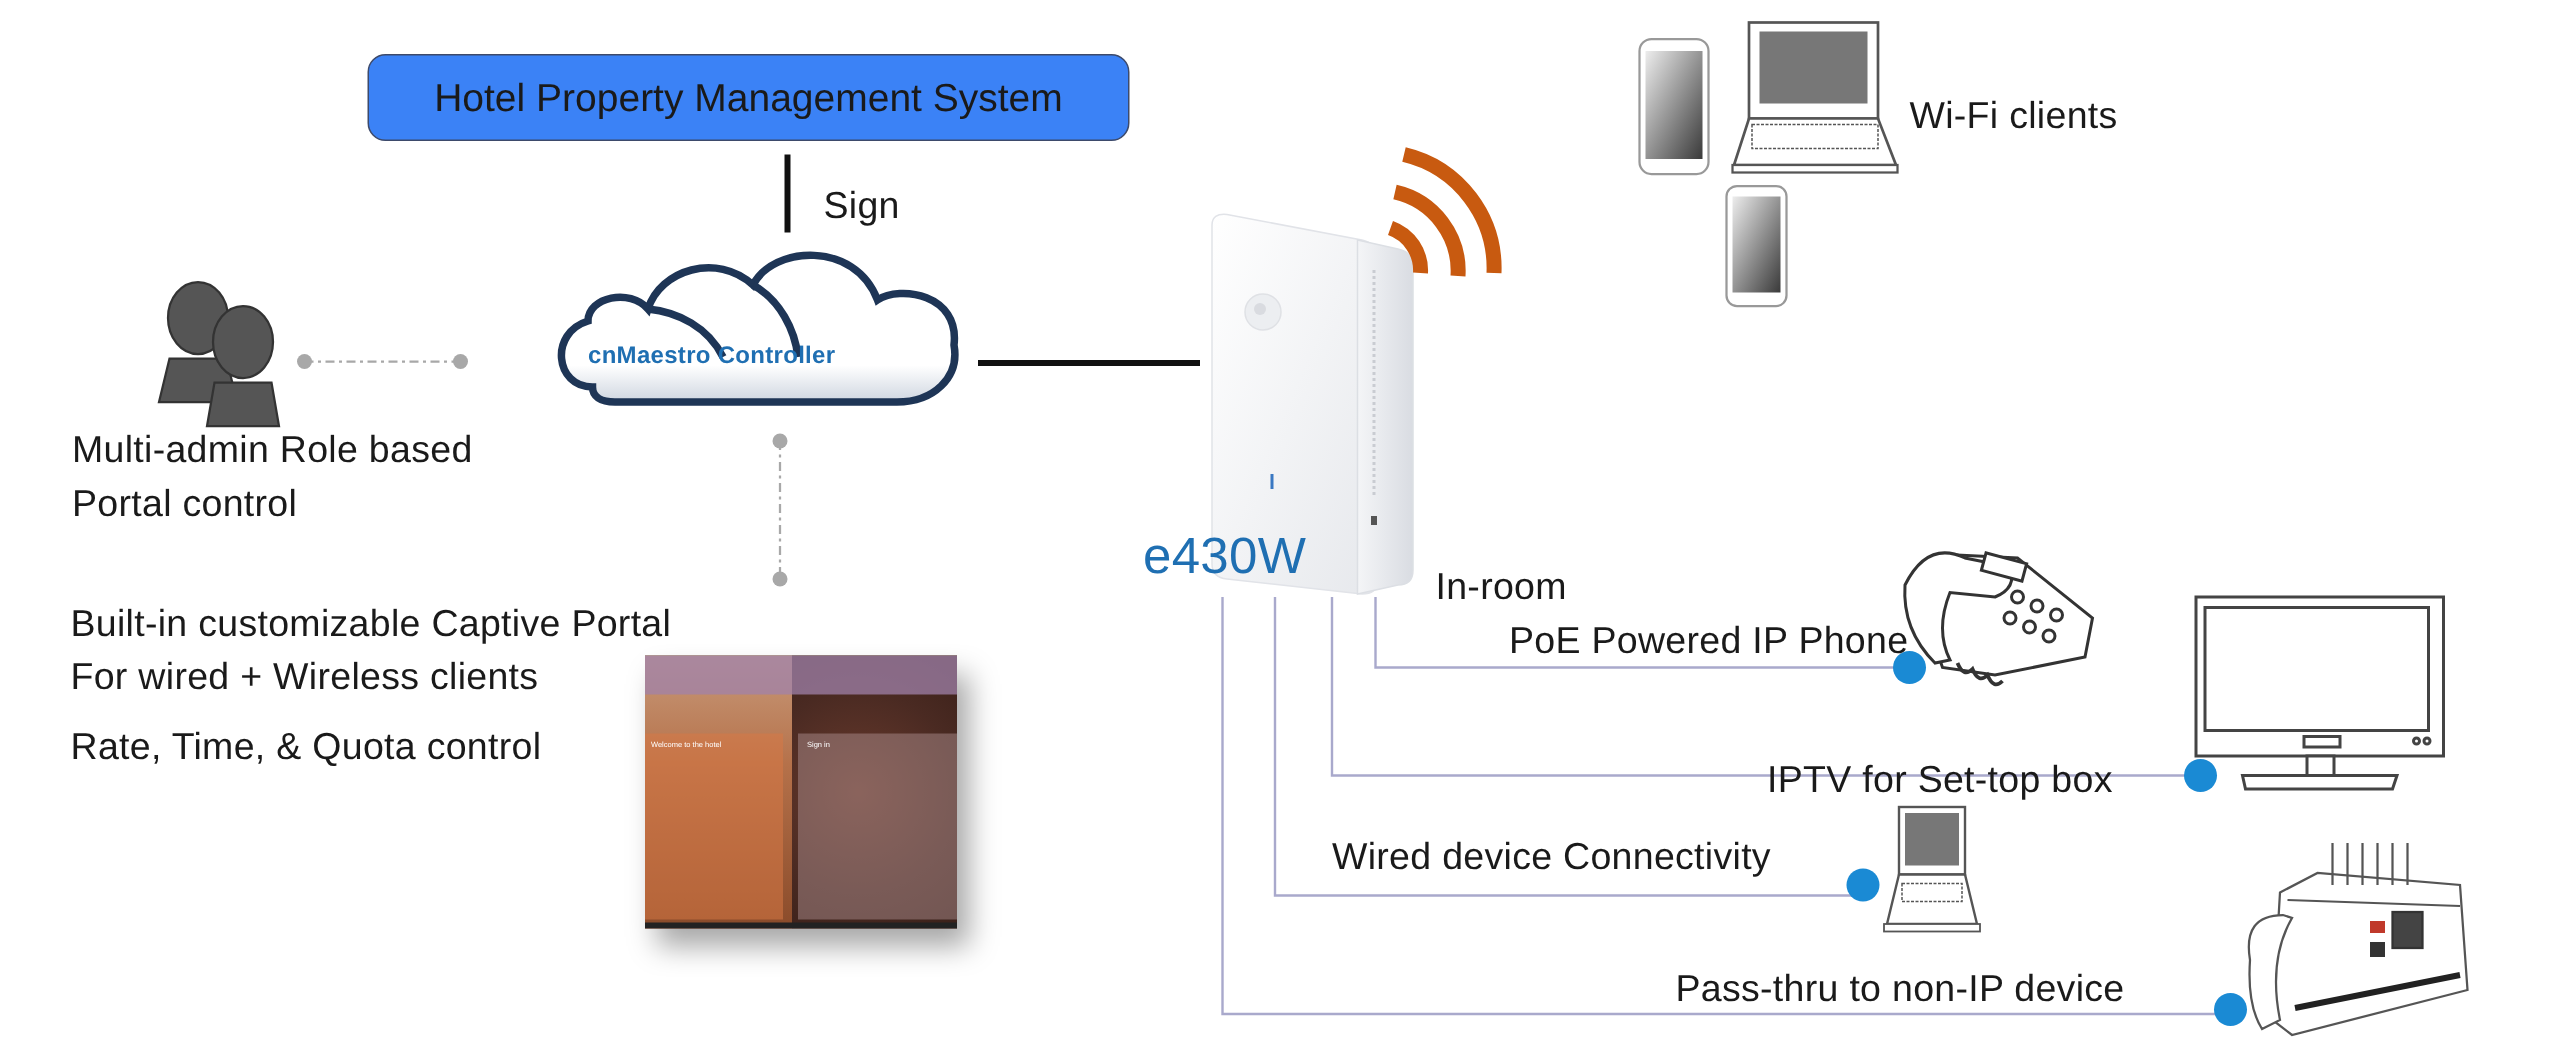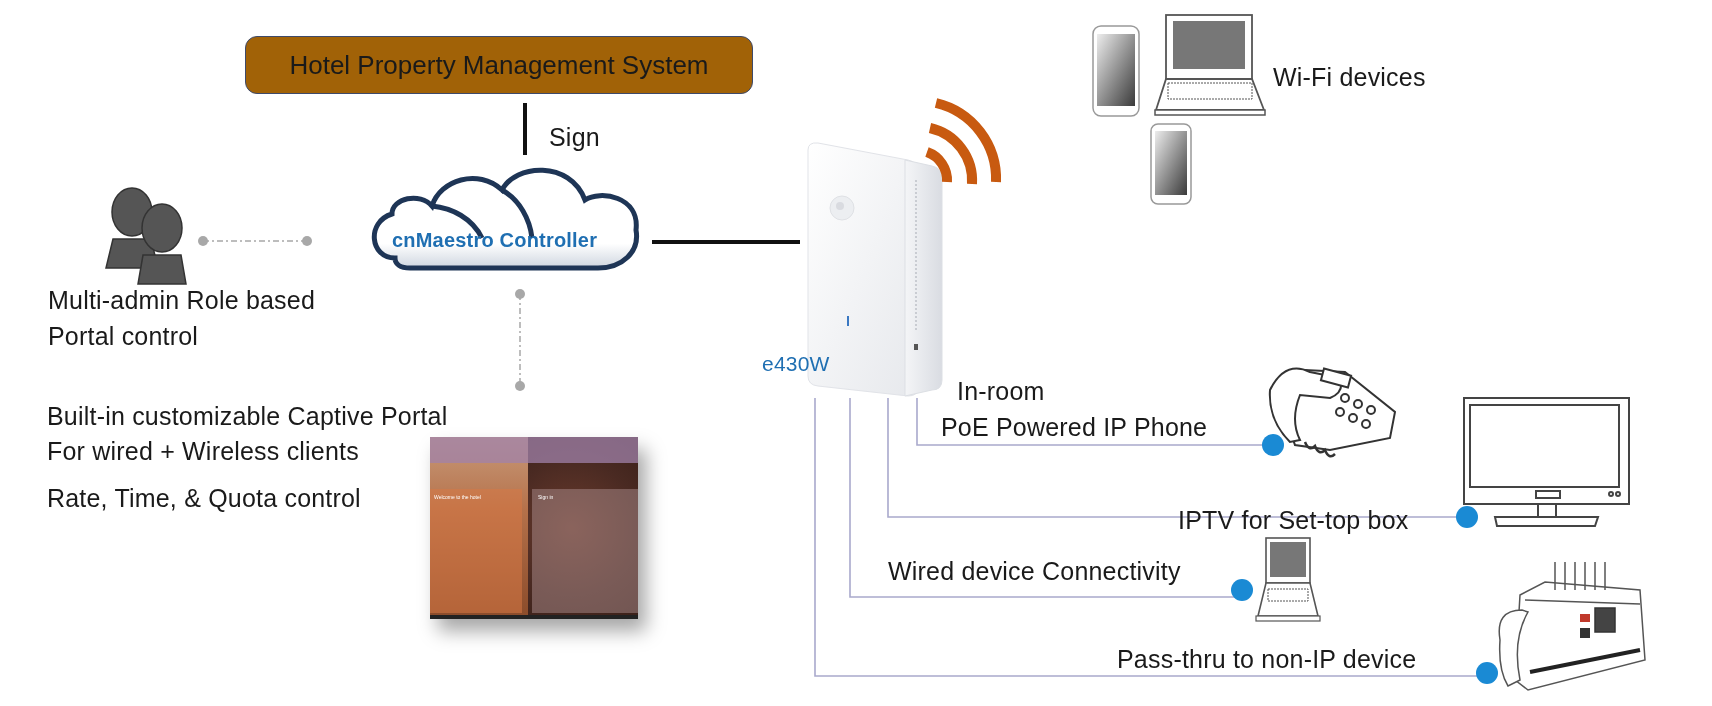--- a/index.html
+++ b/index.html
@@ -1,21 +1,21 @@
 <!DOCTYPE html>
 <html><head>
 <meta charset="utf-8">
 <style>
   html,body{margin:0;padding:0;background:#ffffff;}
   body{width:1712px;height:706px;position:relative;overflow:hidden;font-family:"Liberation Sans",sans-serif;color:#1a1a1a;}
   .abs{position:absolute;}
   .txt{position:absolute;white-space:nowrap;font-size:25px;color:#1a1a1a;letter-spacing:0.2px;}
-  #pms-box{left:245px;top:36px;width:508px;height:58px;border:1.5px solid #3d4a6b;border-radius:12px;box-sizing:border-box;display:flex;align-items:center;justify-content:center;font-size:26px;color:#1a1a1a;background:#a16207;}
+  #pms-box{left:245px;top:36px;width:508px;height:58px;border:1.5px solid #3d4a6b;border-radius:12px;box-sizing:border-box;display:flex;align-items:center;justify-content:center;font-size:26px;color:#1a1a1a;background:#3b82f6;}
   #lines{position:absolute;left:0;top:0;}
-  .device-label{color:#1f6fb2;font-size:21px;}
+  .device-label{color:#1f6fb2;font-size:34px;}
   .portal{left:430px;top:437px;width:208px;height:182px;box-shadow:8px 12px 18px rgba(0,0,0,0.35);overflow:hidden;background:#5a3b30;}
   .portal .left{position:absolute;left:0;top:0;width:98px;height:100%;background:linear-gradient(180deg,#c89a7a 0%,#b5714a 40%,#8a4b2a 100%);}
   .portal .mid{position:absolute;left:98px;top:0;width:110px;height:100%;background:radial-gradient(circle at 40% 50%,#6b3b2d 0%,#4a2a22 60%,#3a2019 100%);}
   .portal .topbar{position:absolute;left:0;top:0;width:100%;height:26px;background:rgba(160,130,170,0.75);}
   .portal .leftpanel{position:absolute;left:0;top:52px;width:92px;height:124px;background:rgba(215,120,70,0.55);}
   .portal .rightpanel{position:absolute;left:102px;top:52px;width:106px;height:124px;background:rgba(170,140,140,0.5);}
   .portal .bottombar{position:absolute;left:0;bottom:0;width:100%;height:4px;background:#222;}
   .portal .ptxt{position:absolute;font-size:5px;color:#fff;white-space:nowrap;}
 </style>
 </head>
@@ -166,21 +166,21 @@
       <line x1="1605" y1="562" x2="1605" y2="590"></line>
   </g>
 </svg>
 
 <div id="pms-box" class="abs">
   <span>Hotel Property Management System</span>
 </div>
 
 <div class="txt" style="left:549px;top:123px;">Sign</div>
 
-<div class="txt" style="left:392px;top:229px;font-size:20px;font-weight:bold;color:#1f6fb2;">cnMaestro Controller</div>
+<div class="txt" style="left:392px;top:229px;font-size:16px;font-weight:bold;color:#1f6fb2;">cnMaestro Controller</div>
 
 <div class="txt" style="left:48px;top:286px;">Multi-admin Role based</div>
 <div class="txt" style="left:48px;top:322px;">Portal control</div>
 
 <div class="txt" style="left:47px;top:402px;">Built-in customizable Captive Portal</div>
 <div class="txt" style="left:47px;top:437px;">For wired + Wireless clients</div>
 <div class="txt" style="left:47px;top:484px;">Rate, Time, &amp; Quota control</div>
 
 <div class="abs portal">
   <div class="left"></div>
@@ -188,19 +188,19 @@
   <div class="topbar"></div>
   <div class="leftpanel"></div>
   <div class="rightpanel"></div>
   <div class="bottombar"></div>
   <span class="ptxt" style="left:4px;top:57px;">Welcome to the hotel</span>
   <span class="ptxt" style="left:108px;top:57px;">Sign in</span>
 </div>
 
 <div class="txt device-label" style="left:762px;top:352px;">e430W</div>
 
-<div class="txt" style="left:1273px;top:63px;">Wi-Fi devices</div>
+<div class="txt" style="left:1273px;top:63px;">Wi-Fi clients</div>
 
 <div class="txt" style="left:957px;top:377px;">In-room</div>
-<div class="txt" style="left:941px;top:413px;">PoE Powered IP Phone</div>
+<div class="txt" style="left:1006px;top:413px;">PoE Powered IP Phone</div>
 <div class="txt" style="left:1178px;top:486px;margin-top:20px;">IPTV for Set-top box</div>
 <div class="txt" style="left:888px;top:557px;">Wired device Connectivity</div>
 <div class="txt" style="left:1117px;top:645px;">Pass-thru to non-IP device</div>
 
 </body></html>

